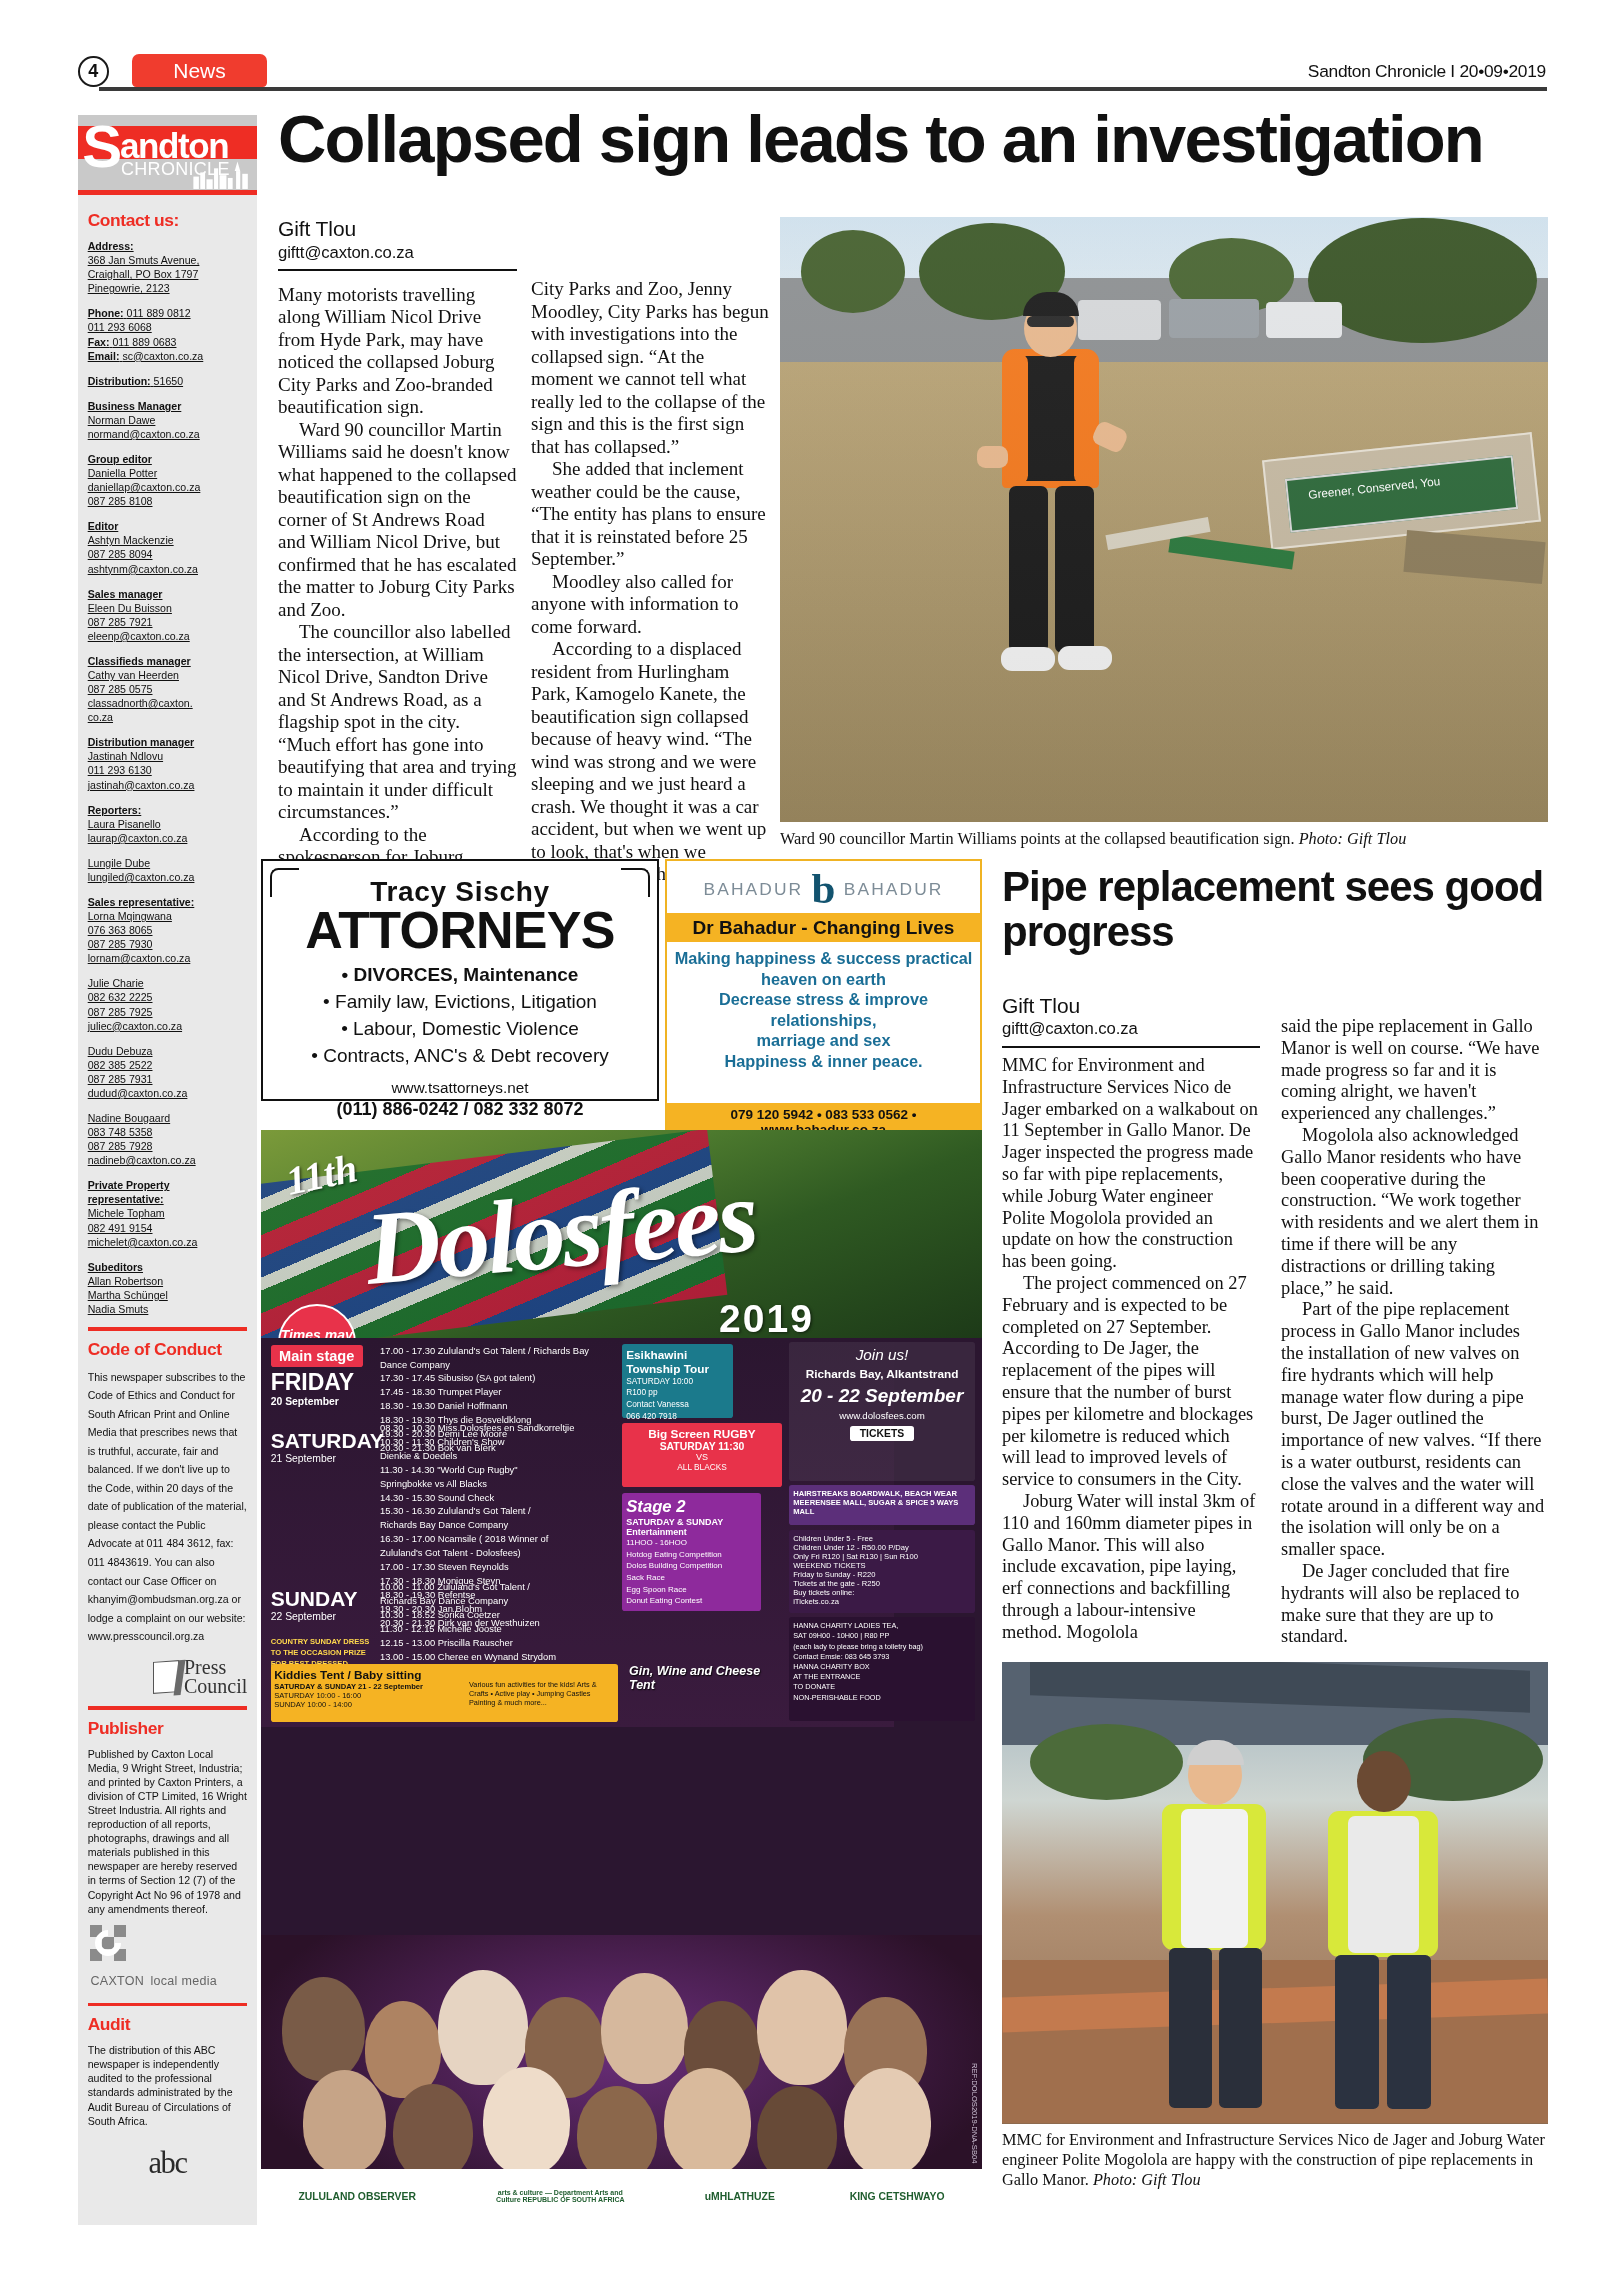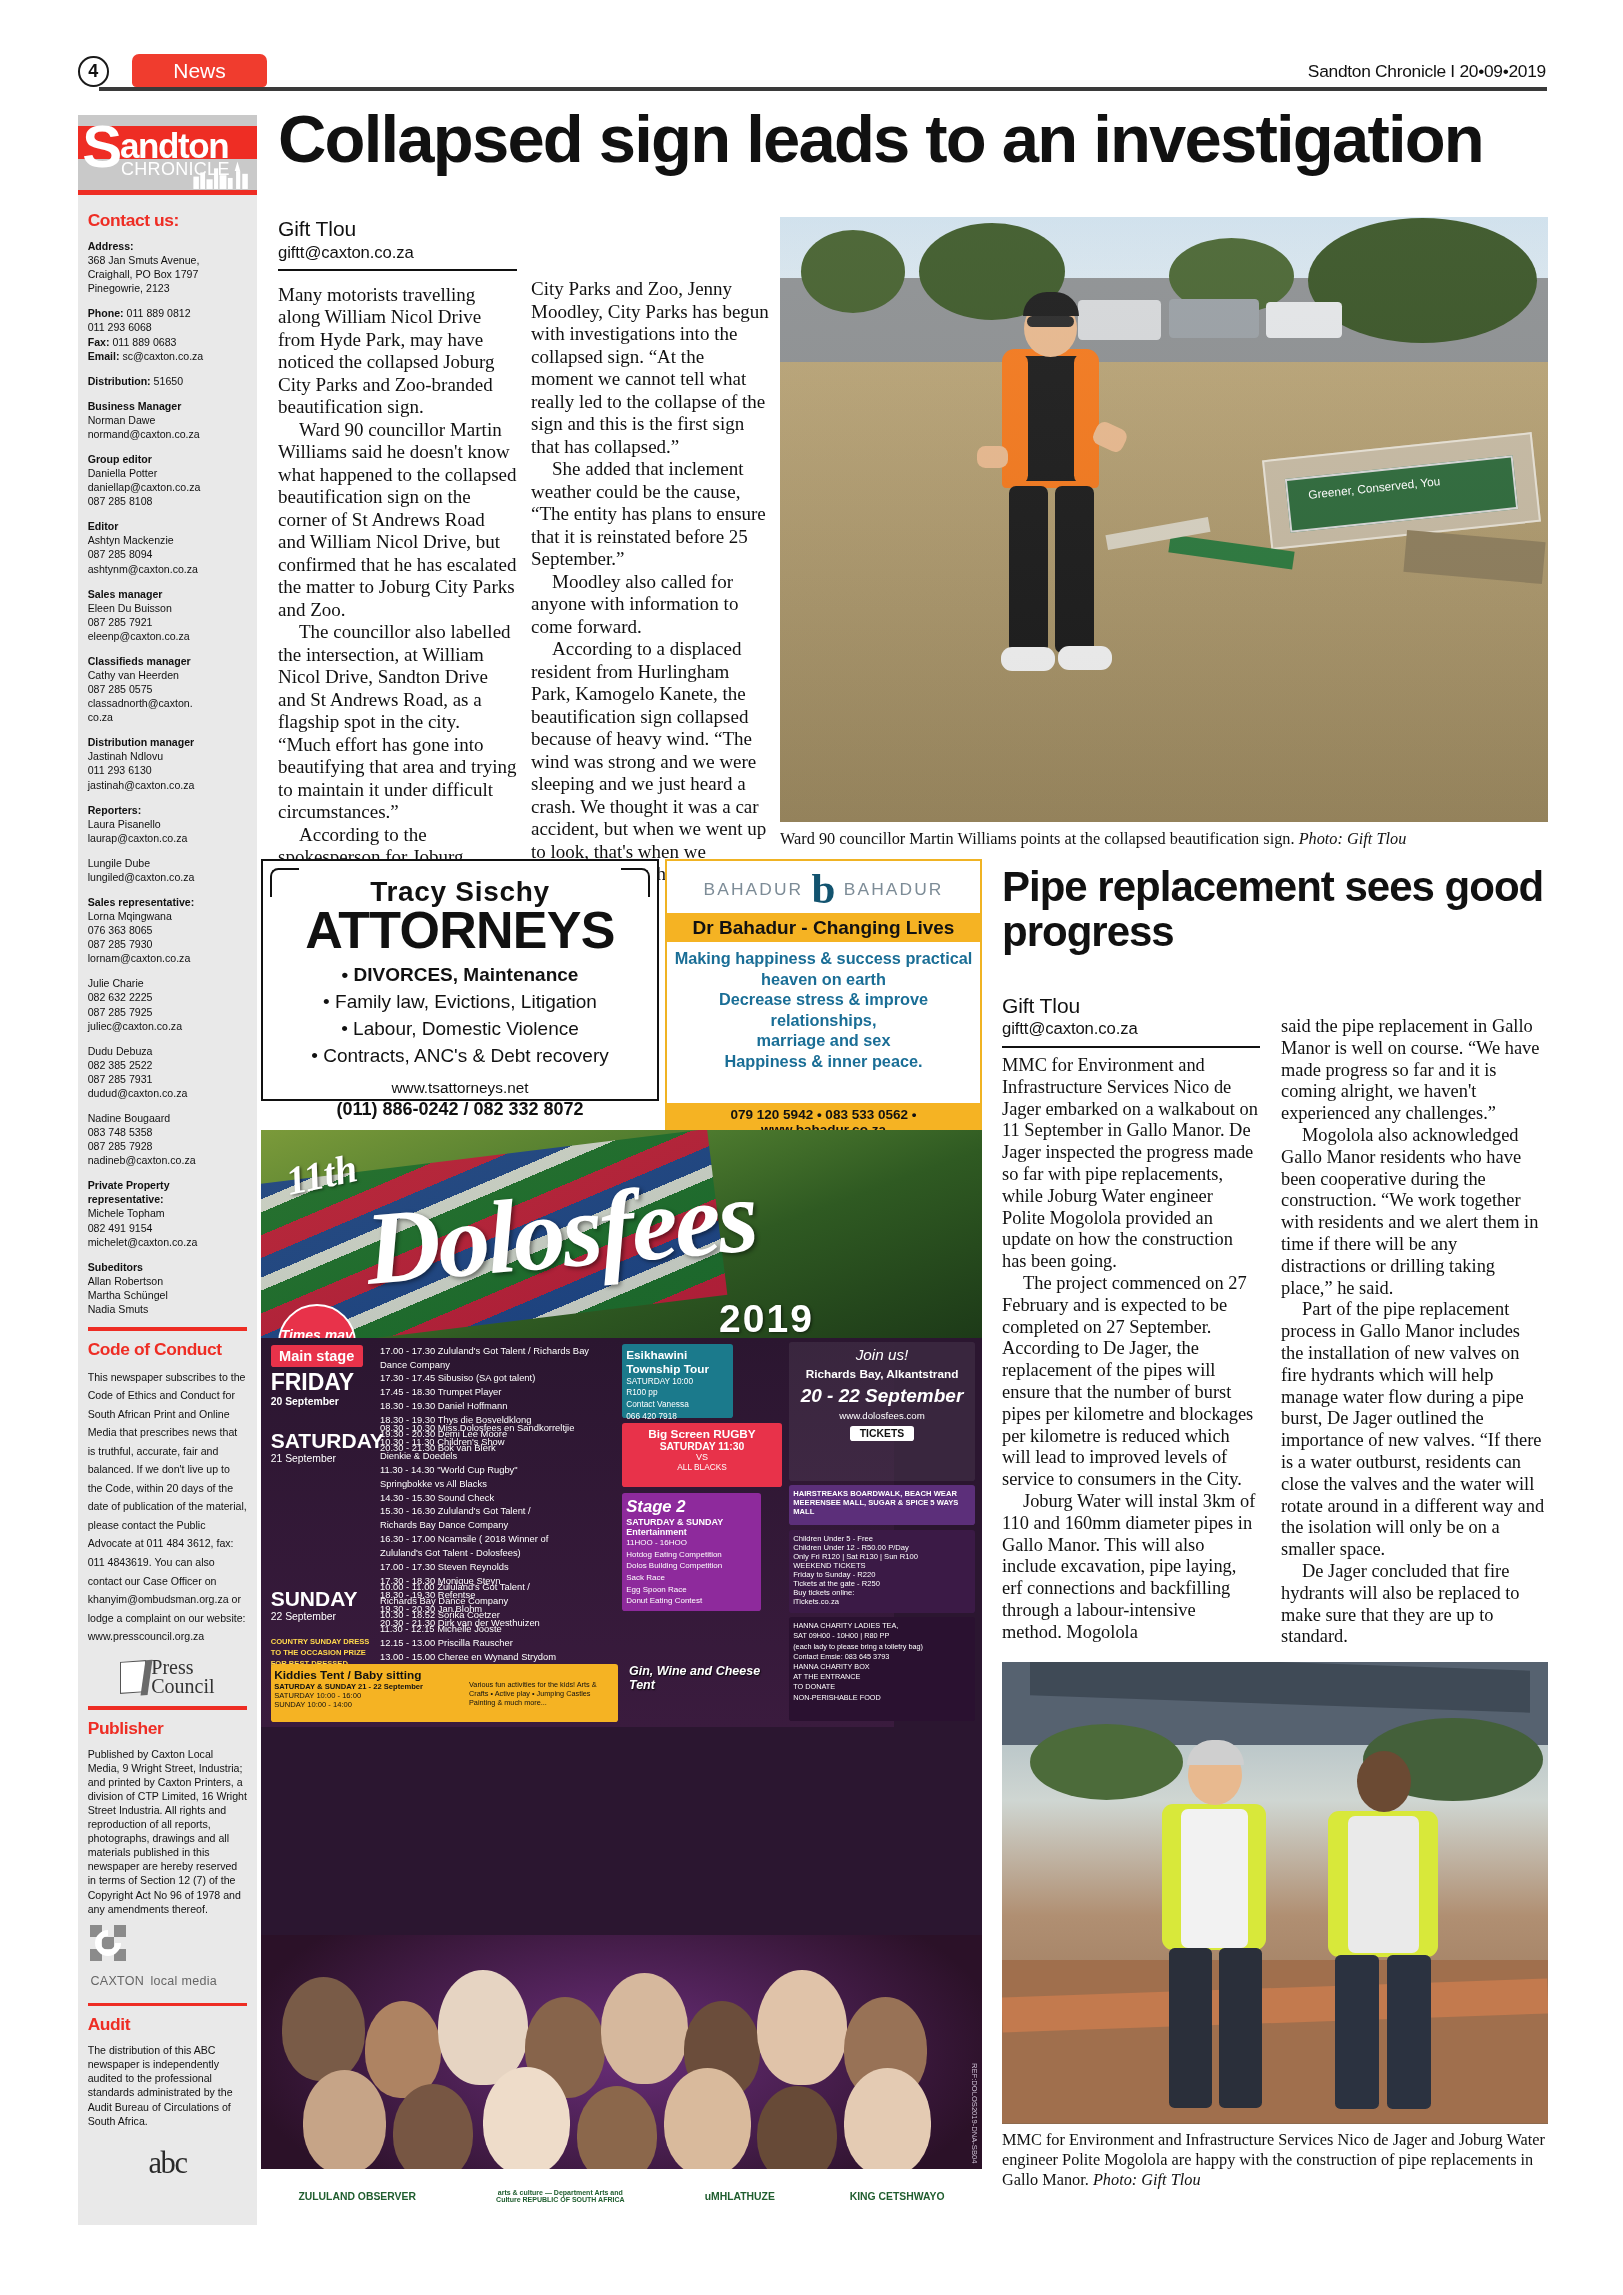--- a/index.html
+++ b/index.html
@@ -60,25 +60,25 @@
   }
   .sb-skyline { position:absolute; right:2.8px; bottom:1.4px; width:62px; height:29px; }
   .sb-redrule { height:4.9px; background:#ee2d24; }
 
   .sb-body { padding: 7px 9.7px 12.5px 9.7px; }
   .sb-head {
     color:#ee2d24; font-size:17.4px; font-weight:bold; letter-spacing:-0.4px;
     margin: 7px 0 7px 0;
   }
   .sb-b { font-weight: bold; }
-  .sb-p { margin-bottom: 11px; }
+  .sb-p { margin-bottom: 11px; text-decoration: underline; }
   .sb-sep { height:3.5px; background:#ee2d24; margin: 7px 0 0 0; }
   .sb-coc-text { line-height: 1.75; }
 
-  .press-logo { display:flex; align-items:center; justify-content:center; padding: 12.5px 0 4.2px 0; }
+  .press-logo { display:flex; align-items:center; justify-content:flex-end; padding: 12.5px 0 4.2px 0; }
   .press-mark { width:26px; height:32px; background:#fff; border:1.4px solid #555;
                 transform: skewY(-4deg); margin-right:4.9px; position:relative; }
   .press-mark:after{ content:""; position:absolute; right:-4.9px; top:-1.4px; width:7px; height:35px;
                      background:#6a6a6a; transform: skewX(-8deg);}
   .press-words { font-family:"Liberation Serif", serif; font-size:20px; line-height:.92; color:#333; }
 
   .caxton-logo { padding: 9.7px 0 2.8px 2.8px; }
   .cax-mark { width:36px; height:36px; position:relative; }
   .cax-grid { position:absolute; inset:0; display:grid; grid-template-columns:repeat(3,1fr); grid-template-rows:repeat(3,1fr);}
   .cax-grid div { background:#8b8b8b; }

